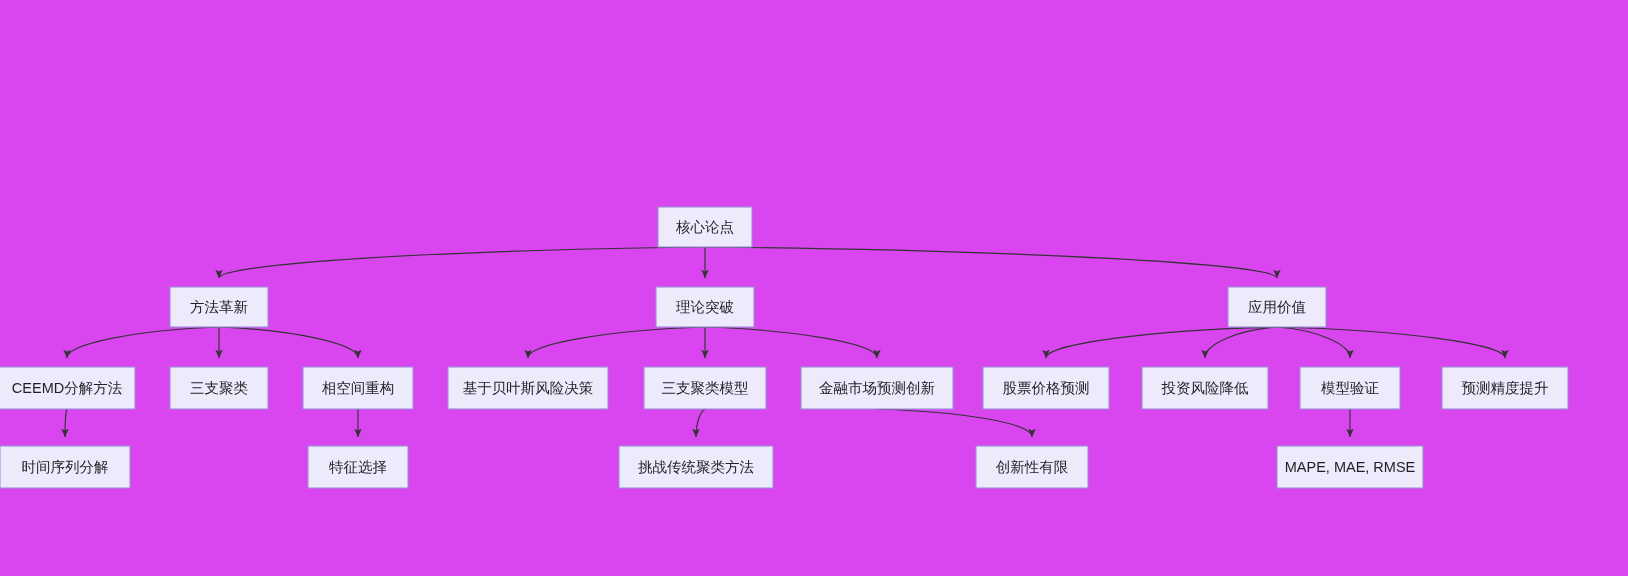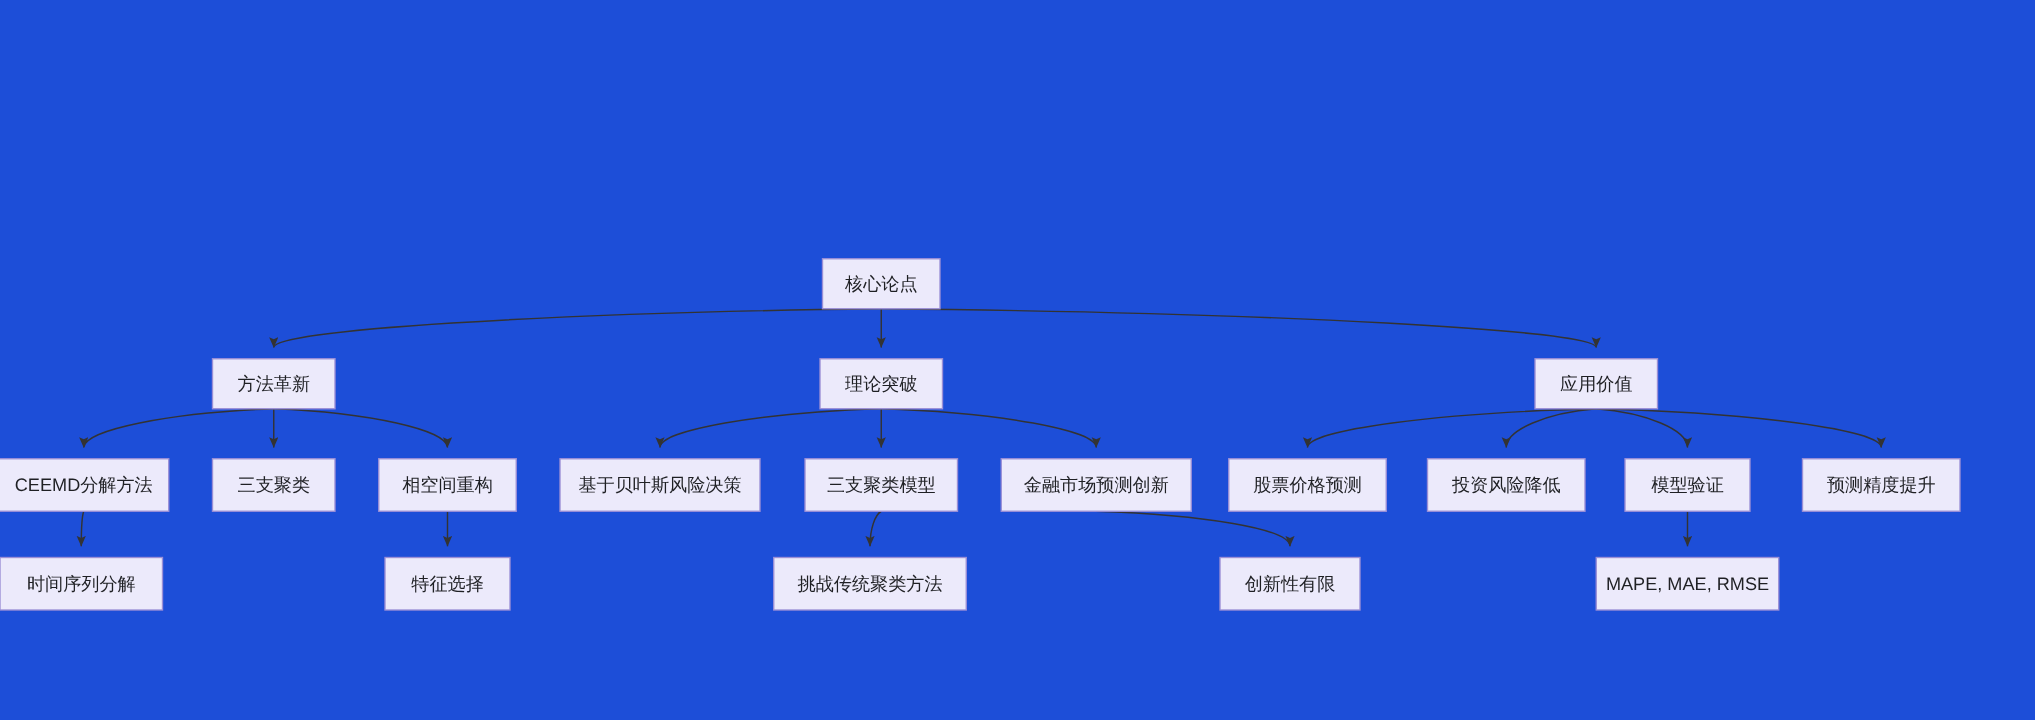--- a/index.html
+++ b/index.html
@@ -4,21 +4,21 @@
 <style>
   html, body {
     margin: 0;
     padding: 0;
     background: #ffffff;
   }
   #canvas {
     position: relative;
     width: 1628px;
     height: 576px;
-    background: #1d4ed8;
+    background: #d946ef;
     overflow: hidden;
     font-family: "Liberation Sans", "DejaVu Sans", sans-serif;
   }
   #diagram-svg {
     position: absolute;
     left: 0;
     top: 0;
     width: 1628px;
     height: 576px;
   }

